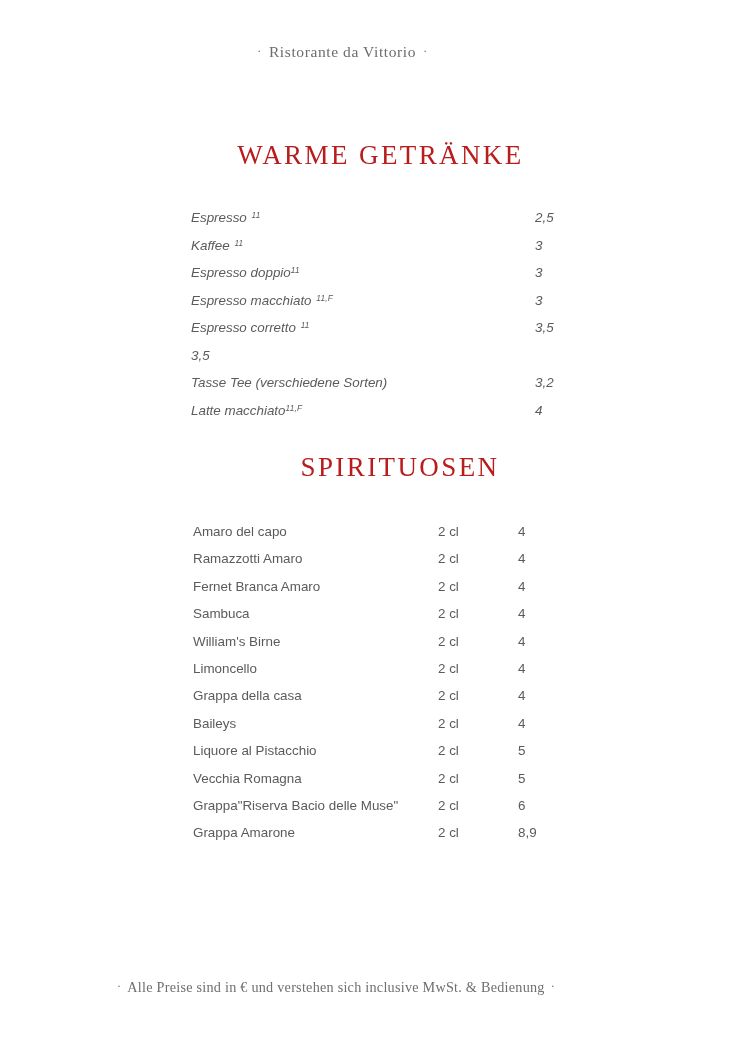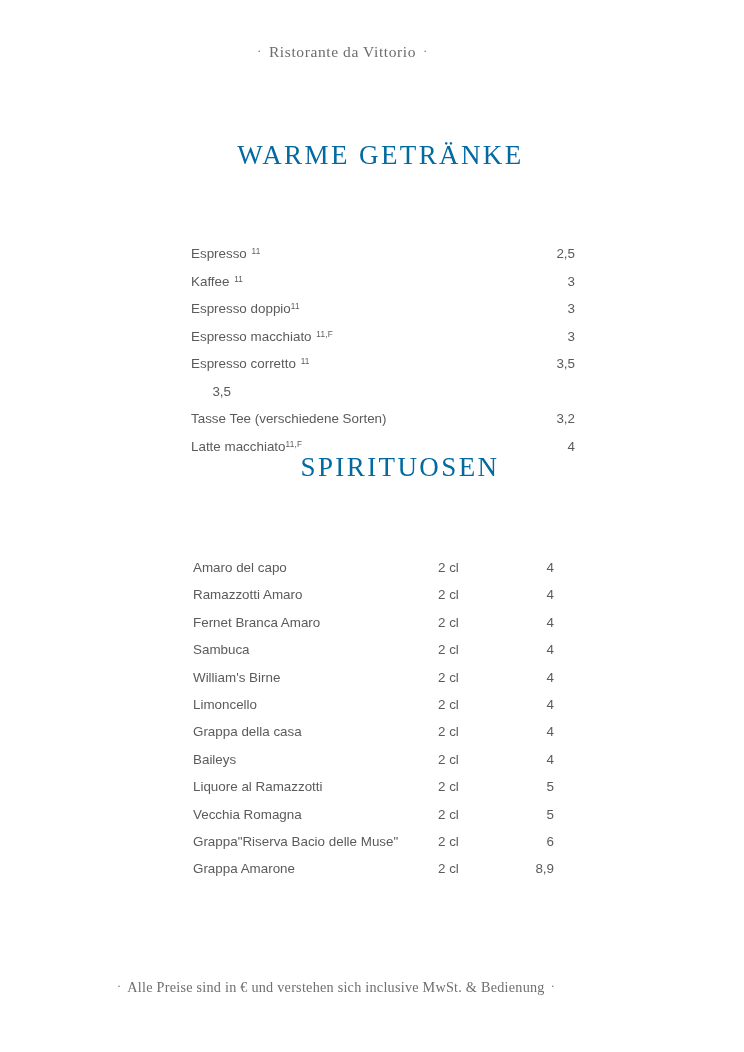--- a/index.html
+++ b/index.html
@@ -50,21 +50,21 @@
     position: absolute;
     left: 0;
     width: 744px;
   }
   .section-title {
     text-align: center;
     font-family: "Liberation Serif", serif;
     font-size: 27px;
     font-weight: 400;
     letter-spacing: 2.4px;
-    color: #0369a1;
+    color: #b91c1c;
     margin: 0 0 0 17px;
     white-space: nowrap;
   }
 
   
   .items {
     margin: 0;
     padding: 0;
     list-style: none;
   }
@@ -85,30 +85,29 @@
     margin-left: 1px;
   }
   .row .name sup.tight {
     margin-left: 0;
   }
   .row .vol {
     text-align: left;
     white-space: nowrap;
   }
   .row .price {
-    text-align: right;
-    white-space: nowrap;
-    margin-top: 36px;
+    text-align: left;
+    white-space: nowrap;
   }
 
   
   #sec-warm { top: 140px; }
   #sec-warm .section-title { margin-bottom: 40px; }
   #sec-warm .items { padding-left: 191px; }
-  #sec-warm .row { height: 27.5px; }
+  #sec-warm .row { height: 27.5px; font-style: italic; }
   #sec-warm .row .name { flex: 0 0 344px; }
   #sec-warm .row .price { flex: 0 0 40px; margin-left: 0; }
 
   
   #sec-spirits { top: 452px; }
   #sec-spirits .section-title { margin-bottom: 42px; padding-left: 39px; }
   #sec-spirits .items { padding-left: 193px; }
   #sec-spirits .row { height: 27.4px; }
   #sec-spirits .row .name { flex: 0 0 245px; }
   #sec-spirits .row .vol { flex: 0 0 80px; }
@@ -217,21 +216,21 @@
           <span class="name">Grappa della casa</span>
           <span class="vol">2 cl</span>
           <span class="price">4</span>
         </li>
         <li class="row">
           <span class="name">Baileys</span>
           <span class="vol">2 cl</span>
           <span class="price">4</span>
         </li>
         <li class="row">
-          <span class="name">Liquore al Ramazzotti</span>
+          <span class="name">Liquore al Pistacchio</span>
           <span class="vol">2 cl</span>
           <span class="price">5</span>
         </li>
         <li class="row">
           <span class="name">Vecchia Romagna</span>
           <span class="vol">2 cl</span>
           <span class="price">5</span>
         </li>
         <li class="row">
           <span class="name">Grappa"Riserva Bacio delle Muse"</span>

